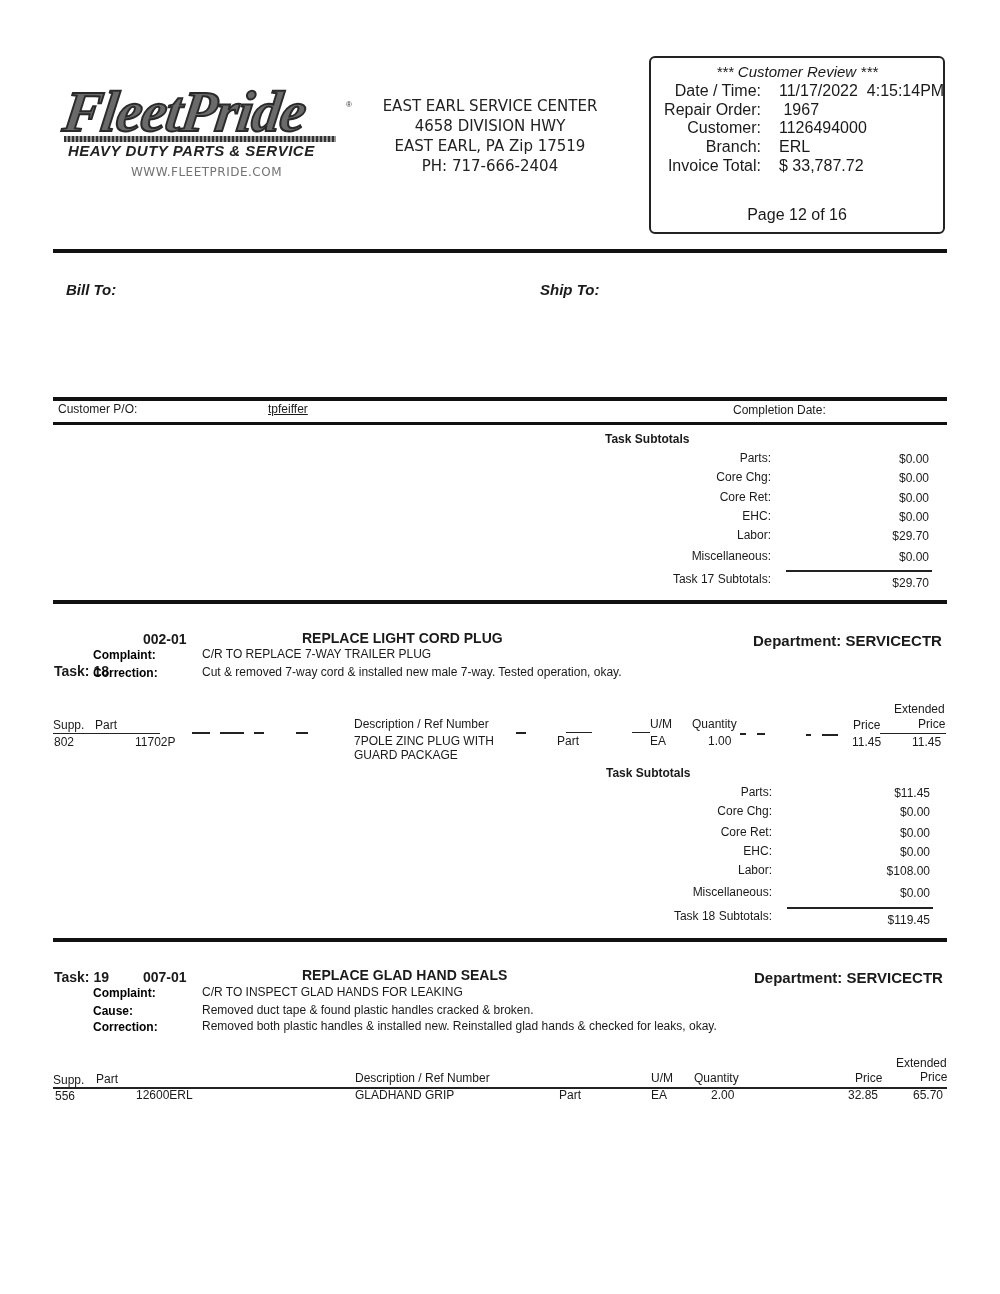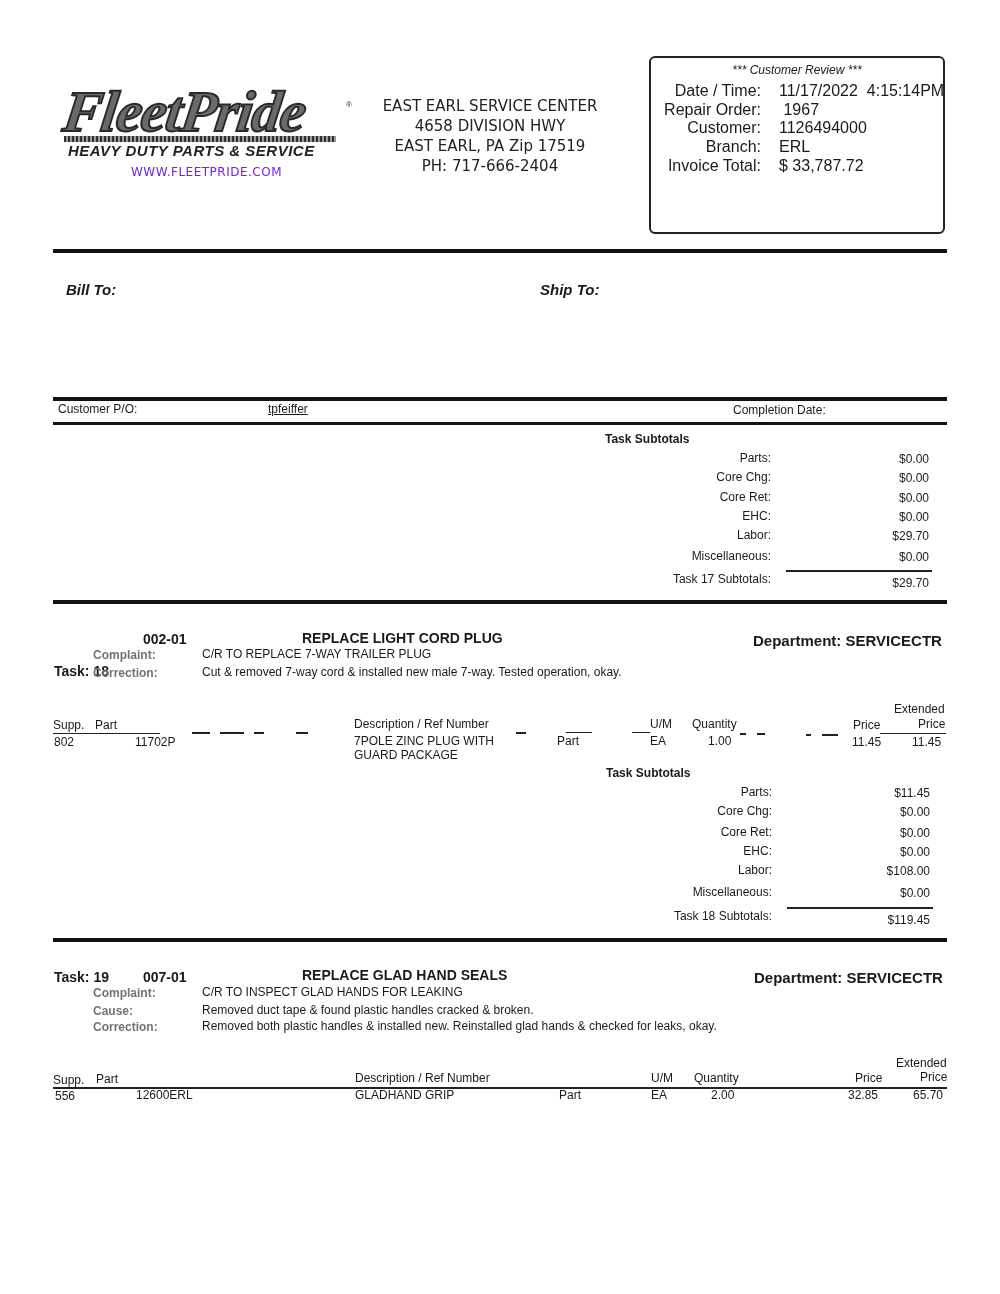--- a/index.html
+++ b/index.html
@@ -7,43 +7,43 @@
   body { position: relative; font-family: "Liberation Sans", sans-serif; color: #1a1a1a; overflow: hidden; }
   .abs { position: absolute; }
 
   
   .logo-word { left: 64px; top: 82px; font-family: "Liberation Serif", serif; font-style: italic; font-weight: bold;
     font-size: 58px; letter-spacing: -1px; color: #6a6a6a; -webkit-text-stroke: 2px #2a2a2a; line-height: 60px; transform: skewX(-8deg); }
   .logo-reg { left: 346px; top: 100px; font-size: 8px; color: #333; }
   .logo-bar { left: 64px; top: 136px; width: 272px; height: 6px;
     background: repeating-linear-gradient(90deg, #333 0 2px, #999 2px 4px); }
   .logo-tag { left: 68px; top: 142px; font-size: 15px; font-weight: bold; font-style: italic; letter-spacing: 0.5px; color: #222; }
-  .logo-url { left: 131px; top: 165px; font-size: 12px; letter-spacing: 0.5px; color: #6d28d9; font-family: "DejaVu Sans", sans-serif; }
+  .logo-url { left: 131px; top: 165px; font-size: 12px; letter-spacing: 0.5px; color: #737373; font-family: "DejaVu Sans", sans-serif; }
 
   
   .addr { left: 370px; top: 96px; width: 240px; text-align: center; font-family: "DejaVu Sans", sans-serif; font-size: 15px; line-height: 20px; color: #222; }
 
   
   .review-box { left: 649px; top: 56px; width: 296px; height: 178px; border: 2px solid #222; border-radius: 6px; }
-  .rv-title { left: 0; top: 5px; width: 100%; text-align: center; font-size: 12px; font-style: italic; }
+  .rv-title { left: 0; top: 5px; width: 100%; text-align: center; font-size: 15px; font-style: italic; }
   .rv-row { font-size: 16px; line-height: 19px; }
   .rv-lbl { position: absolute; right: 182px; text-align: right; white-space: nowrap; }
   .rv-val { position: absolute; left: 128px; white-space: nowrap; }
   .rv-center { left: 0; width: 100%; text-align: center; font-size: 16px; }
 
   .rule-thick { height: 4px; background: #111; }
   .rule-med { height: 3px; background: #111; }
   .rule-thin { height: 1px; background: #222; }
 
   .bi { font-weight: bold; font-style: italic; font-size: 15px; }
   .sm { font-size: 12px; }
   .sub-lbl { position: absolute; width: 200px; text-align: right; font-size: 12px; }
   .sub-val { position: absolute; width: 100px; text-align: right; font-size: 12px; }
   .bold14 { font-size: 14px; font-weight: bold; }
-  .fld-lbl { font-size: 12px; font-weight: bold; color: #737373; }
+  .fld-lbl { font-size: 12px; font-weight: bold; color: #000000; }
   .fld-val { font-size: 12px; }
   .hdr { font-size: 12px; }
   .dash { height: 2px; background: #222; }
 </style>
 </head>
 <body>
 
 <div class="abs logo-word">FleetPride</div>
 <div class="abs logo-reg">®</div>
 <div class="abs logo-bar"></div>
@@ -72,20 +72,21 @@
     <span class="rv-val">1126494000</span>
   </div>
   <div class="abs rv-row" style="top:79px;left:0;width:100%;">
     <span class="rv-lbl">Branch:</span>
     <span class="rv-val">ERL</span>
   </div>
   <div class="abs rv-row" style="top:98px;left:0;width:100%;">
     <span class="rv-lbl">Invoice Total:</span>
     <span class="rv-val">$ 33,787.72</span>
   </div>
+  <div class="abs rv-center" style="top:148px;">Page 12 of 16</div>
 </div>
 
 <div class="abs rule-thick" style="left:53px;top:249px;width:894px;"></div>
 
 <div class="abs bi" style="left:66px;top:281px;">Bill To:</div>
 <div class="abs bi" style="left:540px;top:281px;">Ship To:</div>
 
 <div class="abs rule-thick" style="left:53px;top:397px;width:894px;"></div>
 <div class="abs sm" style="left:58px;top:402px;">Customer P/O:</div>
 <div class="abs sm" style="left:268px;top:402px;text-decoration:underline;">tpfeiffer</div>

